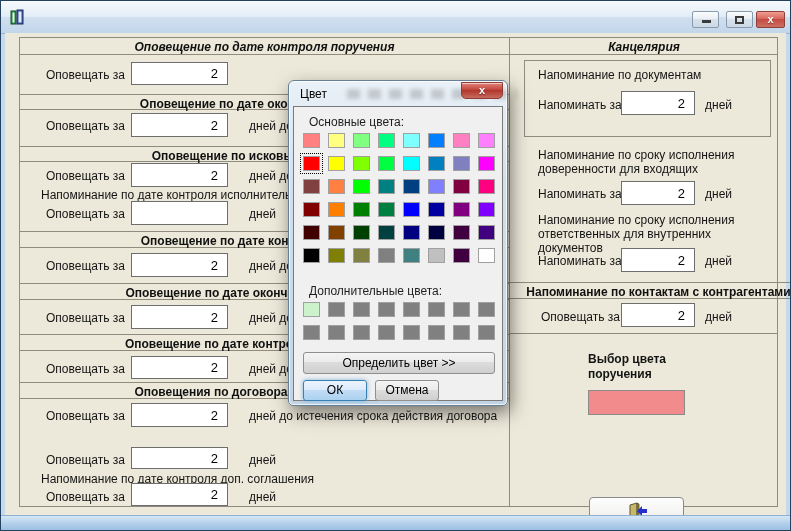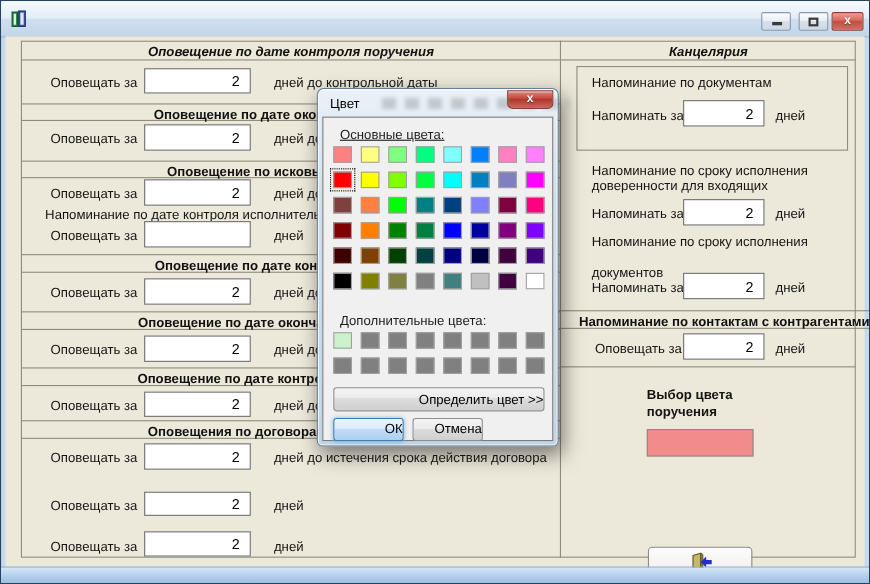--- a/index.html
+++ b/index.html
@@ -51,21 +51,21 @@
        text-align:center;line-height:15px;text-shadow:0 1px 1px rgba(0,0,0,.45);
        background:linear-gradient(#E2837B,#C2453C 45%,#B03328 46%,#C66A5E);
        box-shadow:inset 0 1px 0 rgba(255,255,255,.55);}
   .dlg-body{position:absolute;left:4px;top:25px;right:4px;bottom:4px;background:#F0F0F0;border:1px solid #7A7A7A;}
   .dlg-lbl{position:absolute;font-size:12px;color:#1E1E1E;white-space:nowrap;}
   .color-grid{position:absolute;display:grid;grid-template-columns:repeat(8,17px);gap:8px 8px;}
   .swatch{width:17px;height:15px;box-sizing:border-box;border:1px solid #A0A0A0;}
   .swatch.selected{outline:1px dotted #000;outline-offset:2px;}
   .dlg-btn{position:absolute;box-sizing:border-box;border:1px solid #8E8F8F;border-radius:3px;
        background:linear-gradient(#F4F4F4,#EBEBEB 45%,#DDDDDD 46%,#CFCFCF);
-       font-size:12px;color:#000;text-align:right;line-height:19px;}
+       font-size:12px;color:#000;text-align:center;line-height:19px;}
   .dlg-btn.default{border-color:#3C7FB1;box-shadow:0 0 4px #7AB3E0;
        background:linear-gradient(#EBF4FC,#DCEBFC 45%,#C3DDF6 46%,#ABD1EF);}
 </style>
 </head>
 <body>
 
 <div id="win">
 
   <div class="titlebar">
     <svg class="app-icon" width="16" height="16" viewBox="0 0 16 16">
@@ -83,21 +83,20 @@
     </div>
   <div class="wbtn close" style="left:755px;"><span>x</span></div>
 
   <div class="content"></div>
   <div class="panel"></div>
   <div class="vdiv"></div>
 
   <div class="sec-h noline-top" style="left:19px;top:37px;width:489px;height:17px;">Оповещение по дате контроля поручения</div>
   <span class="lbl" style="left:45px;top:67px;">Оповещать за</span>
   <input class="num" style="left: 130px; top: 61px; width: 97px; height: 23px;" value="2">
-  <span class="sfx" style="left:248px;top:67px;">дней до контрольной даты</span>
 
   <div class="sec-h" style="left:19px;top:93px;width:489px;height:16px;">Оповещение по дате окончания договора</div>
   <span class="lbl" style="left:45px;top:118px;">Оповещать за</span>
   <input class="num" style="left: 130px; top: 112px; width: 97px; height: 24px;" value="2">
   <span class="sfx" style="left:248px;top:118px;">дней до окончания срока действия</span>
 
   <div class="sec-h" style="left:19px;top:145px;width:489px;height:16px;">Оповещение по исковым заявлениям</div>
   <span class="lbl" style="left:45px;top:168px;">Оповещать за</span>
   <input class="num" style="left: 130px; top: 162px; width: 97px; height: 24px;" value="2">
   <span class="sfx" style="left:248px;top:168px;">дней до даты контроля</span>
@@ -121,39 +120,41 @@
   <input class="num" style="left: 130px; top: 355px; width: 97px; height: 23px;" value="2">
   <span class="sfx" style="left:248px;top:361px;">дней до даты контроля</span>
 
   <div class="sec-h" style="left:19px;top:381px;width:489px;height:17px;">Оповещения по договорам (общий журнал)</div>
   <span class="lbl" style="left:45px;top:408px;">Оповещать за</span>
   <input class="num" style="left: 130px; top: 402px; width: 97px; height: 24px;" value="2">
   <span class="sfx" style="left:248px;top:408px;">дней до истечения срока действия договора</span>
   <span class="lbl" style="left:45px;top:452px;">Оповещать за</span>
   <input class="num" style="left: 130px; top: 446px; width: 97px; height: 22px;" value="2">
   <span class="sfx" style="left:248px;top:452px;">дней</span>
+  <span class="note" style="left:40px;top:471px;">Напоминание по дате контроля доп. соглашения</span>
   <span class="lbl" style="left:45px;top:489px;">Оповещать за</span>
   <input class="num" style="left: 130px; top: 482px; width: 97px; height: 23px;" value="2">
   <span class="sfx" style="left:248px;top:489px;">дней</span>
 
   <div class="sec-h noline-top" style="left:509px;top:37px;width:268px;height:17px;">Канцелярия</div>
 
   <div class="groupbox" style="left:523px;top:59px;width:247px;height:77px;"></div>
   <span class="note" style="left:537px;top:67px;">Напоминание по документам</span>
   <span class="lbl" style="left:537px;top:97px;">Напоминать за</span>
   <input class="num" style="left: 620px; top: 90px; width: 74px; height: 24px;" value="2">
   <span class="sfx" style="left:704px;top:97px;">дней</span>
 
   <span class="note" style="left:537px;top:147px;">Напоминание по сроку исполнения</span>
   <span class="note" style="left:537px;top:161px;">доверенности для входящих</span>
   <span class="lbl" style="left:537px;top:186px;">Напоминать за</span>
   <input class="num" style="left: 620px; top: 180px; width: 74px; height: 24px;" value="2">
   <span class="sfx" style="left:704px;top:186px;">дней</span>
 
   <span class="note" style="left:537px;top:212px;">Напоминание по сроку исполнения</span>
+  <span class="note" style="left:537px;top:226px;">ответственных для внутренних</span>
   <span class="note" style="left:537px;top:240px;">документов</span>
   <span class="lbl" style="left:537px;top:253px;">Напоминать за</span>
   <input class="num" style="left: 620px; top: 247px; width: 74px; height: 24px;" value="2">
   <span class="sfx" style="left:704px;top:253px;">дней</span>
 
   <div class="sec-h" style="left:507px;top:281px;width:301px;height:17px;overflow:visible;">Напоминание по контактам с контрагентами</div>
   <span class="lbl" style="left:540px;top:309px;">Оповещать за</span>
   <input class="num" style="left: 620px; top: 302px; width: 74px; height: 24px;" value="2">
   <span class="sfx" style="left:704px;top:309px;">дней</span>
 
@@ -170,21 +171,21 @@
     </svg>
     <span class="exit-label">Выход</span>
   </div>
 
   <div class="dialog">
     <div class="ghost"></div>
     <span class="dlg-title">Цвет</span>
     <div class="dlg-close"><span>x</span></div>
     <div class="dlg-body"></div>
 
-    <span class="dlg-lbl" style="left:20px;top:34px;text-decoration:underline;">Основные цвета:</span>
+    <span class="dlg-lbl" style="left:20px;top:34px;">Основные цвета:</span>
     <div class="color-grid" style="left:14px;top:52px;">
         <div class="swatch" style="background: rgb(255, 128, 128);"></div>
         <div class="swatch" style="background: rgb(255, 255, 128);"></div>
         <div class="swatch" style="background: rgb(128, 255, 128);"></div>
         <div class="swatch" style="background: rgb(0, 255, 128);"></div>
         <div class="swatch" style="background: rgb(128, 255, 255);"></div>
         <div class="swatch" style="background: rgb(0, 128, 255);"></div>
         <div class="swatch" style="background: rgb(255, 128, 192);"></div>
         <div class="swatch" style="background: rgb(255, 128, 255);"></div>
         <div class="swatch selected" style="background: rgb(255, 0, 0);"></div>

